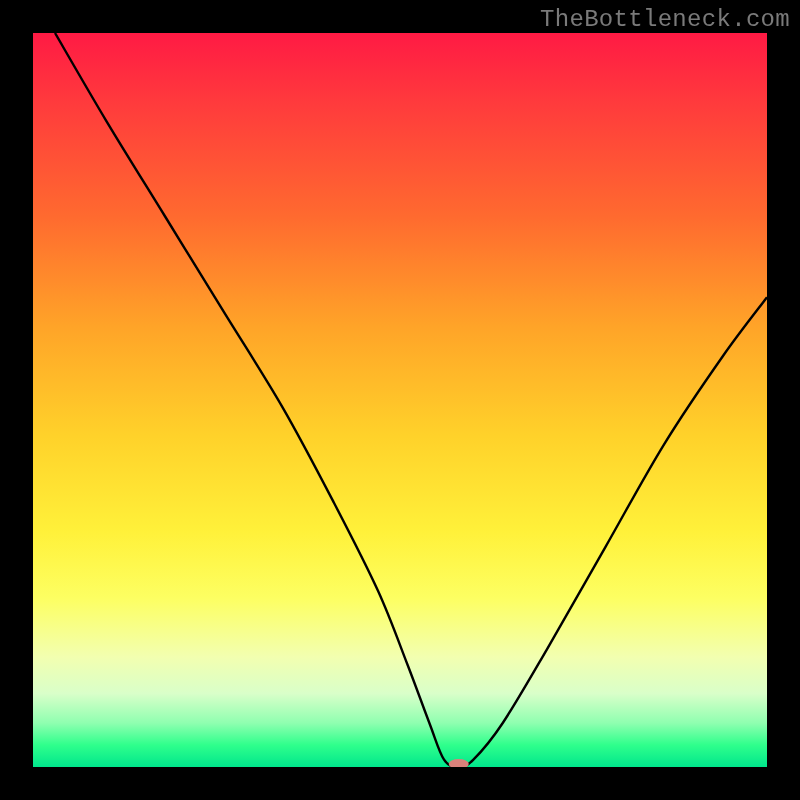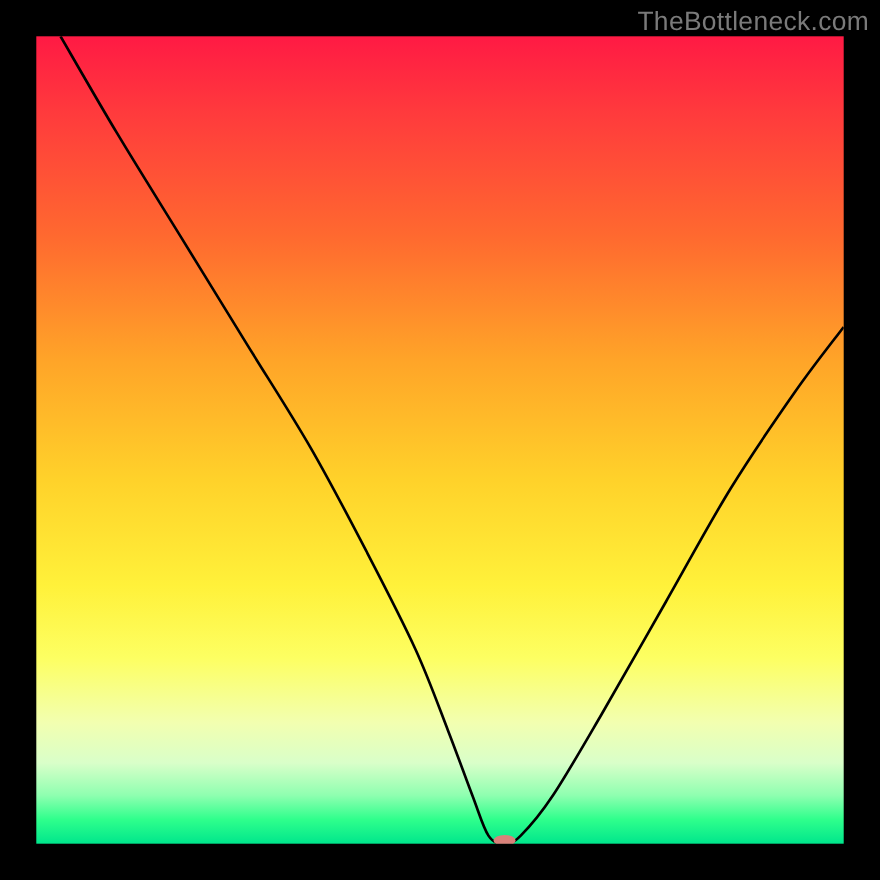--- a/index.html
+++ b/index.html
@@ -9,20 +9,21 @@
     height: 800px;
     background: #000;
     overflow: hidden;
     font-family: Arial, Helvetica, sans-serif;
   }
   .frame {
     position: relative;
     width: 800px;
     height: 668px;
     background: #000;
+    font-family: Liberation Mono, monospace;
   }
   .plot-area {
     position: absolute;
     left: 33px;
     top: 33px;
     width: 734px;
     height: 734px;
     
     background: linear-gradient(
       to bottom,

